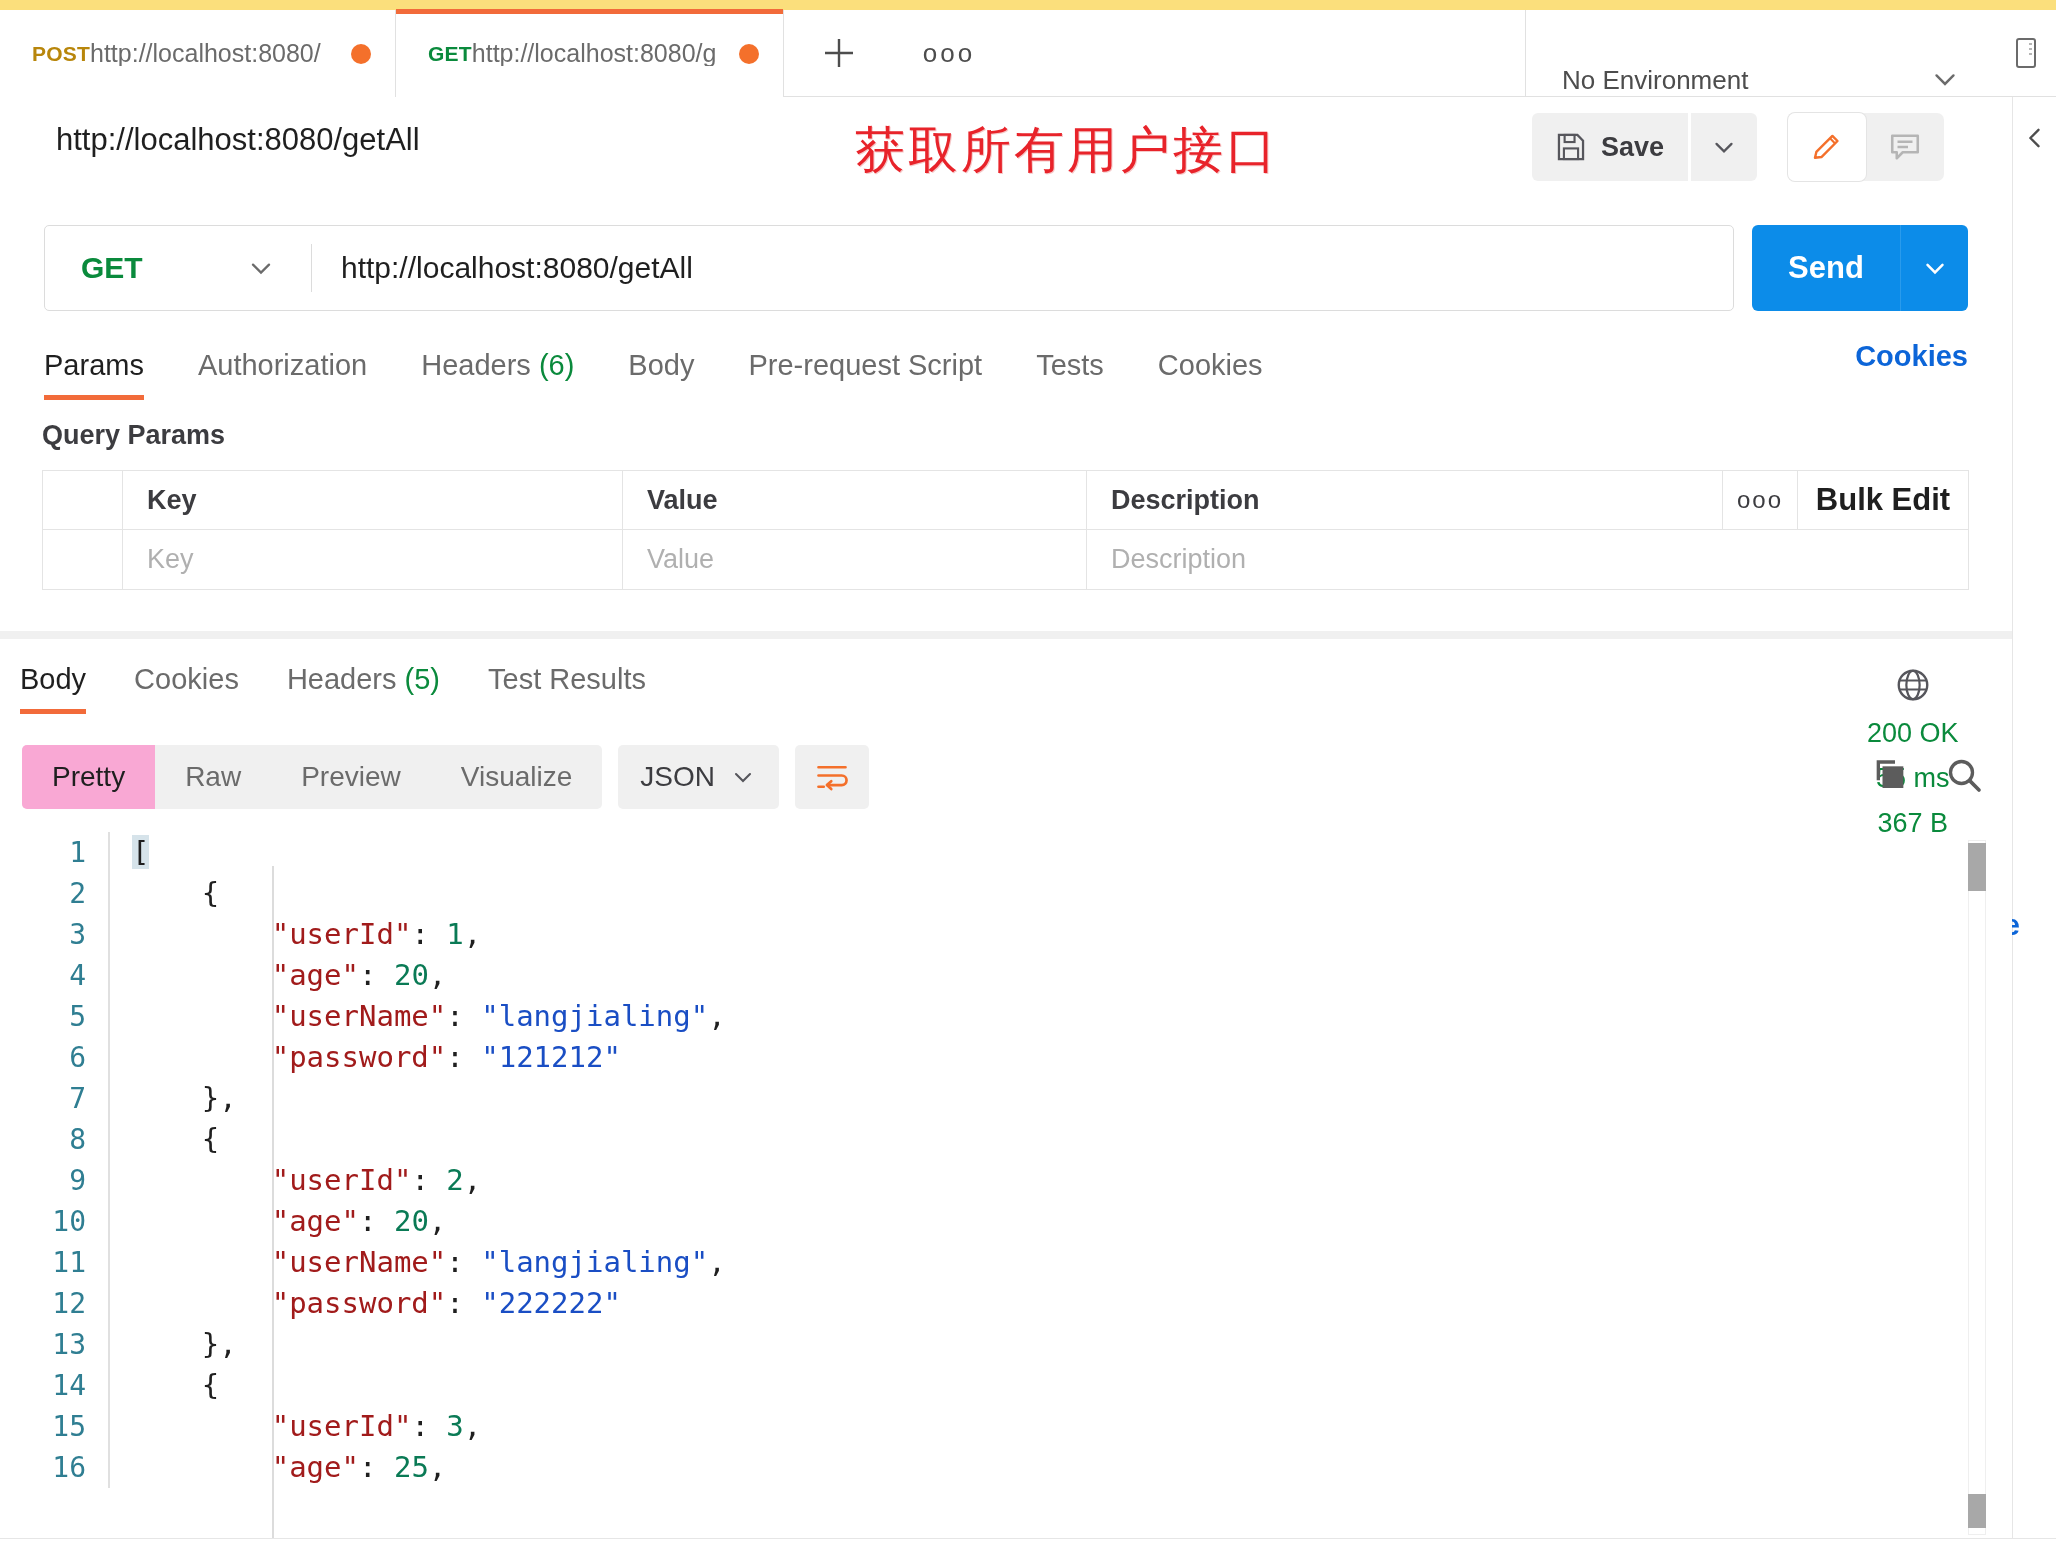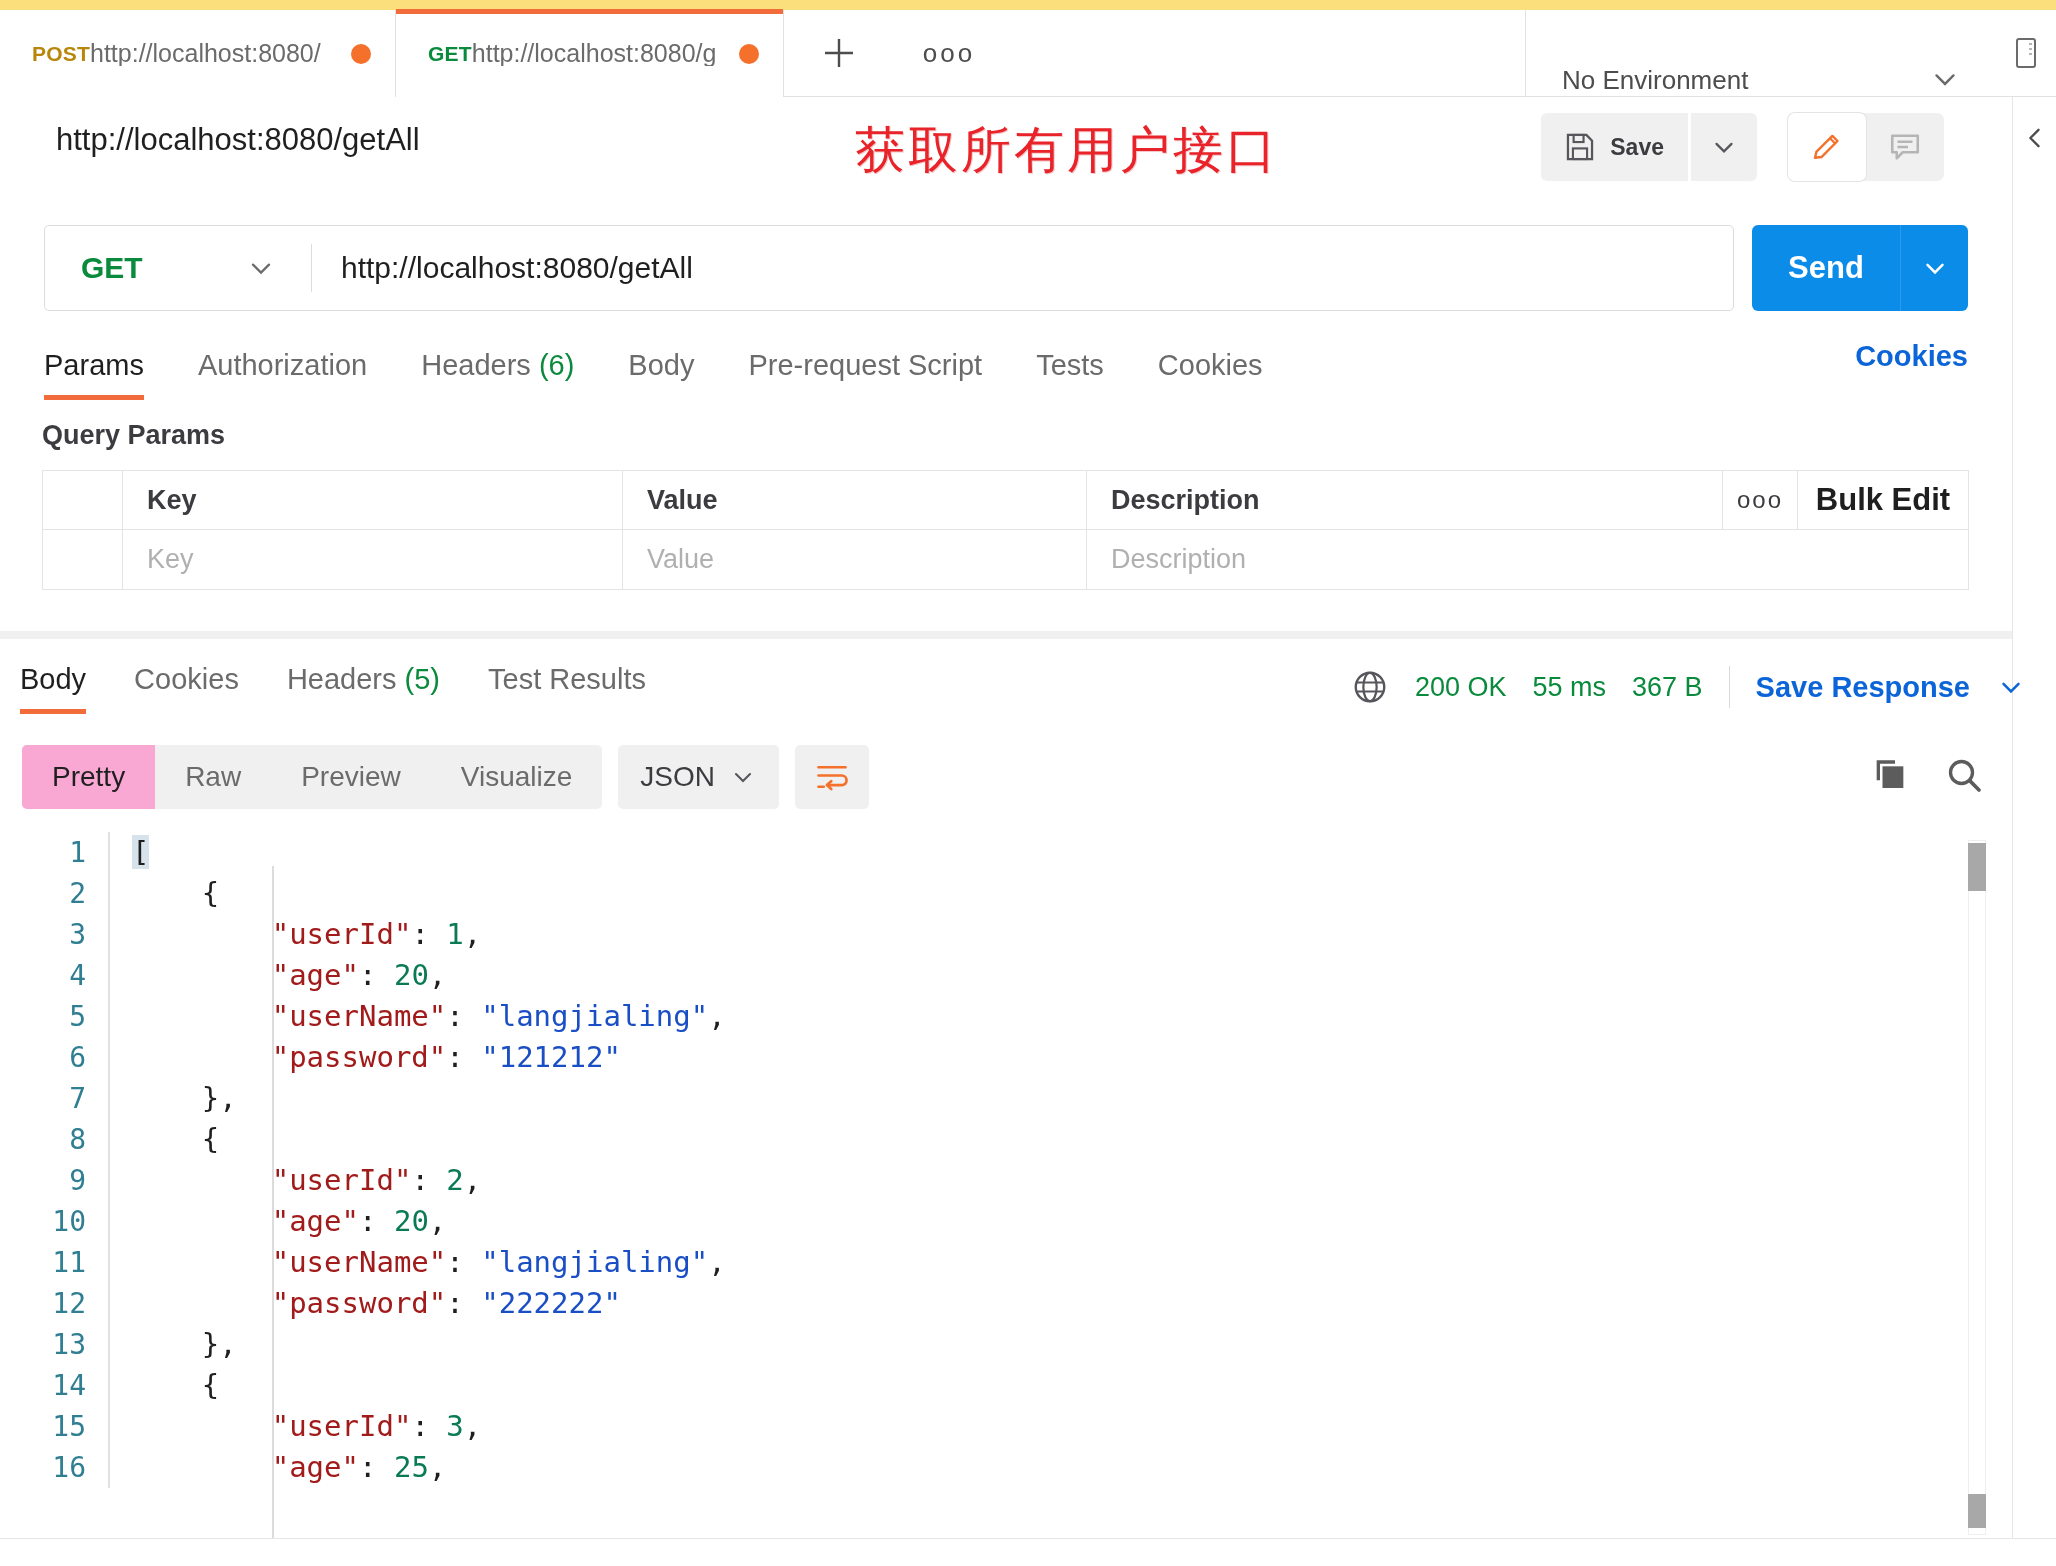--- a/index.html
+++ b/index.html
@@ -81,21 +81,21 @@
     white-space: nowrap;
   }
   .savegroup {
     position: absolute; right: 255px; top: 16px; display: flex; align-items: stretch;
   }
   .save-btn {
     height: 68px; background: #f0f0f0; border-radius: 6px 0 0 6px;
     display: flex; align-items: center; gap: 13px; padding: 0 24px 0 22px;
     cursor: pointer;
   }
-  .save-btn .label { font-size: 23px; font-weight: bold; color: #3c3c40; }
+  .save-btn .label { font-size: 27px; font-weight: bold; color: #3c3c40; }
   .save-caret {
     width: 66px; height: 68px; background: #f0f0f0; border-radius: 0 6px 6px 0;
     margin-left: 3px; display: flex; align-items: center; justify-content: center;
     cursor: pointer;
   }
   .vdiv { position: absolute; right: 222px; top: 22px; width: 1px; height: 56px; background: #d9d9d9; }
   .iconpair { position: absolute; right: 68px; top: 16px; display: flex; align-items: stretch;
               background: #f0f0f0; border-radius: 7px; }
   .iconpair .cell { width: 78px; height: 68px; display: flex; align-items: center; justify-content: center;
                     cursor: pointer; }
@@ -190,21 +190,21 @@
   .rst {
     position: relative; font-size: 29px; color: #6b6b6b; cursor: pointer;
     margin-right: 48px; padding-bottom: 18px; white-space: nowrap;
   }
   .rst.active { color: #1f1f1f; }
   .rst.active::after {
     content: ""; position: absolute; left: 0; right: 0; bottom: 0; height: 5px; background: #f26b3a;
   }
   .rst .cnt { color: #0a8a3c; }
   .respmeta {
-    position: absolute; right: 30px; top: 666px; display: flex; align-items: center; gap: 26px;
+    position: absolute; right: 36px; top: 666px; display: flex; align-items: center; gap: 14px; flex-direction: column;
   }
   .respmeta .m { font-size: 27px; color: #0a8a3c; }
   .respmeta .bar { width: 1px; height: 42px; background: #d9d9d9; }
   .save-response { font-size: 29px; color: #0c65d8; font-weight: bold; cursor: pointer; }
 
   .viewbar { position: absolute; top: 745px; left: 22px; display: flex; align-items: center; gap: 16px; }
   .segment { display: flex; background: #f0f0f0; border-radius: 5px; overflow: hidden; height: 64px; }
   .segbtn {
     display: flex; align-items: center; justify-content: center; padding: 0 30px;
     font-size: 28px; color: #6b6b6b; cursor: pointer;

